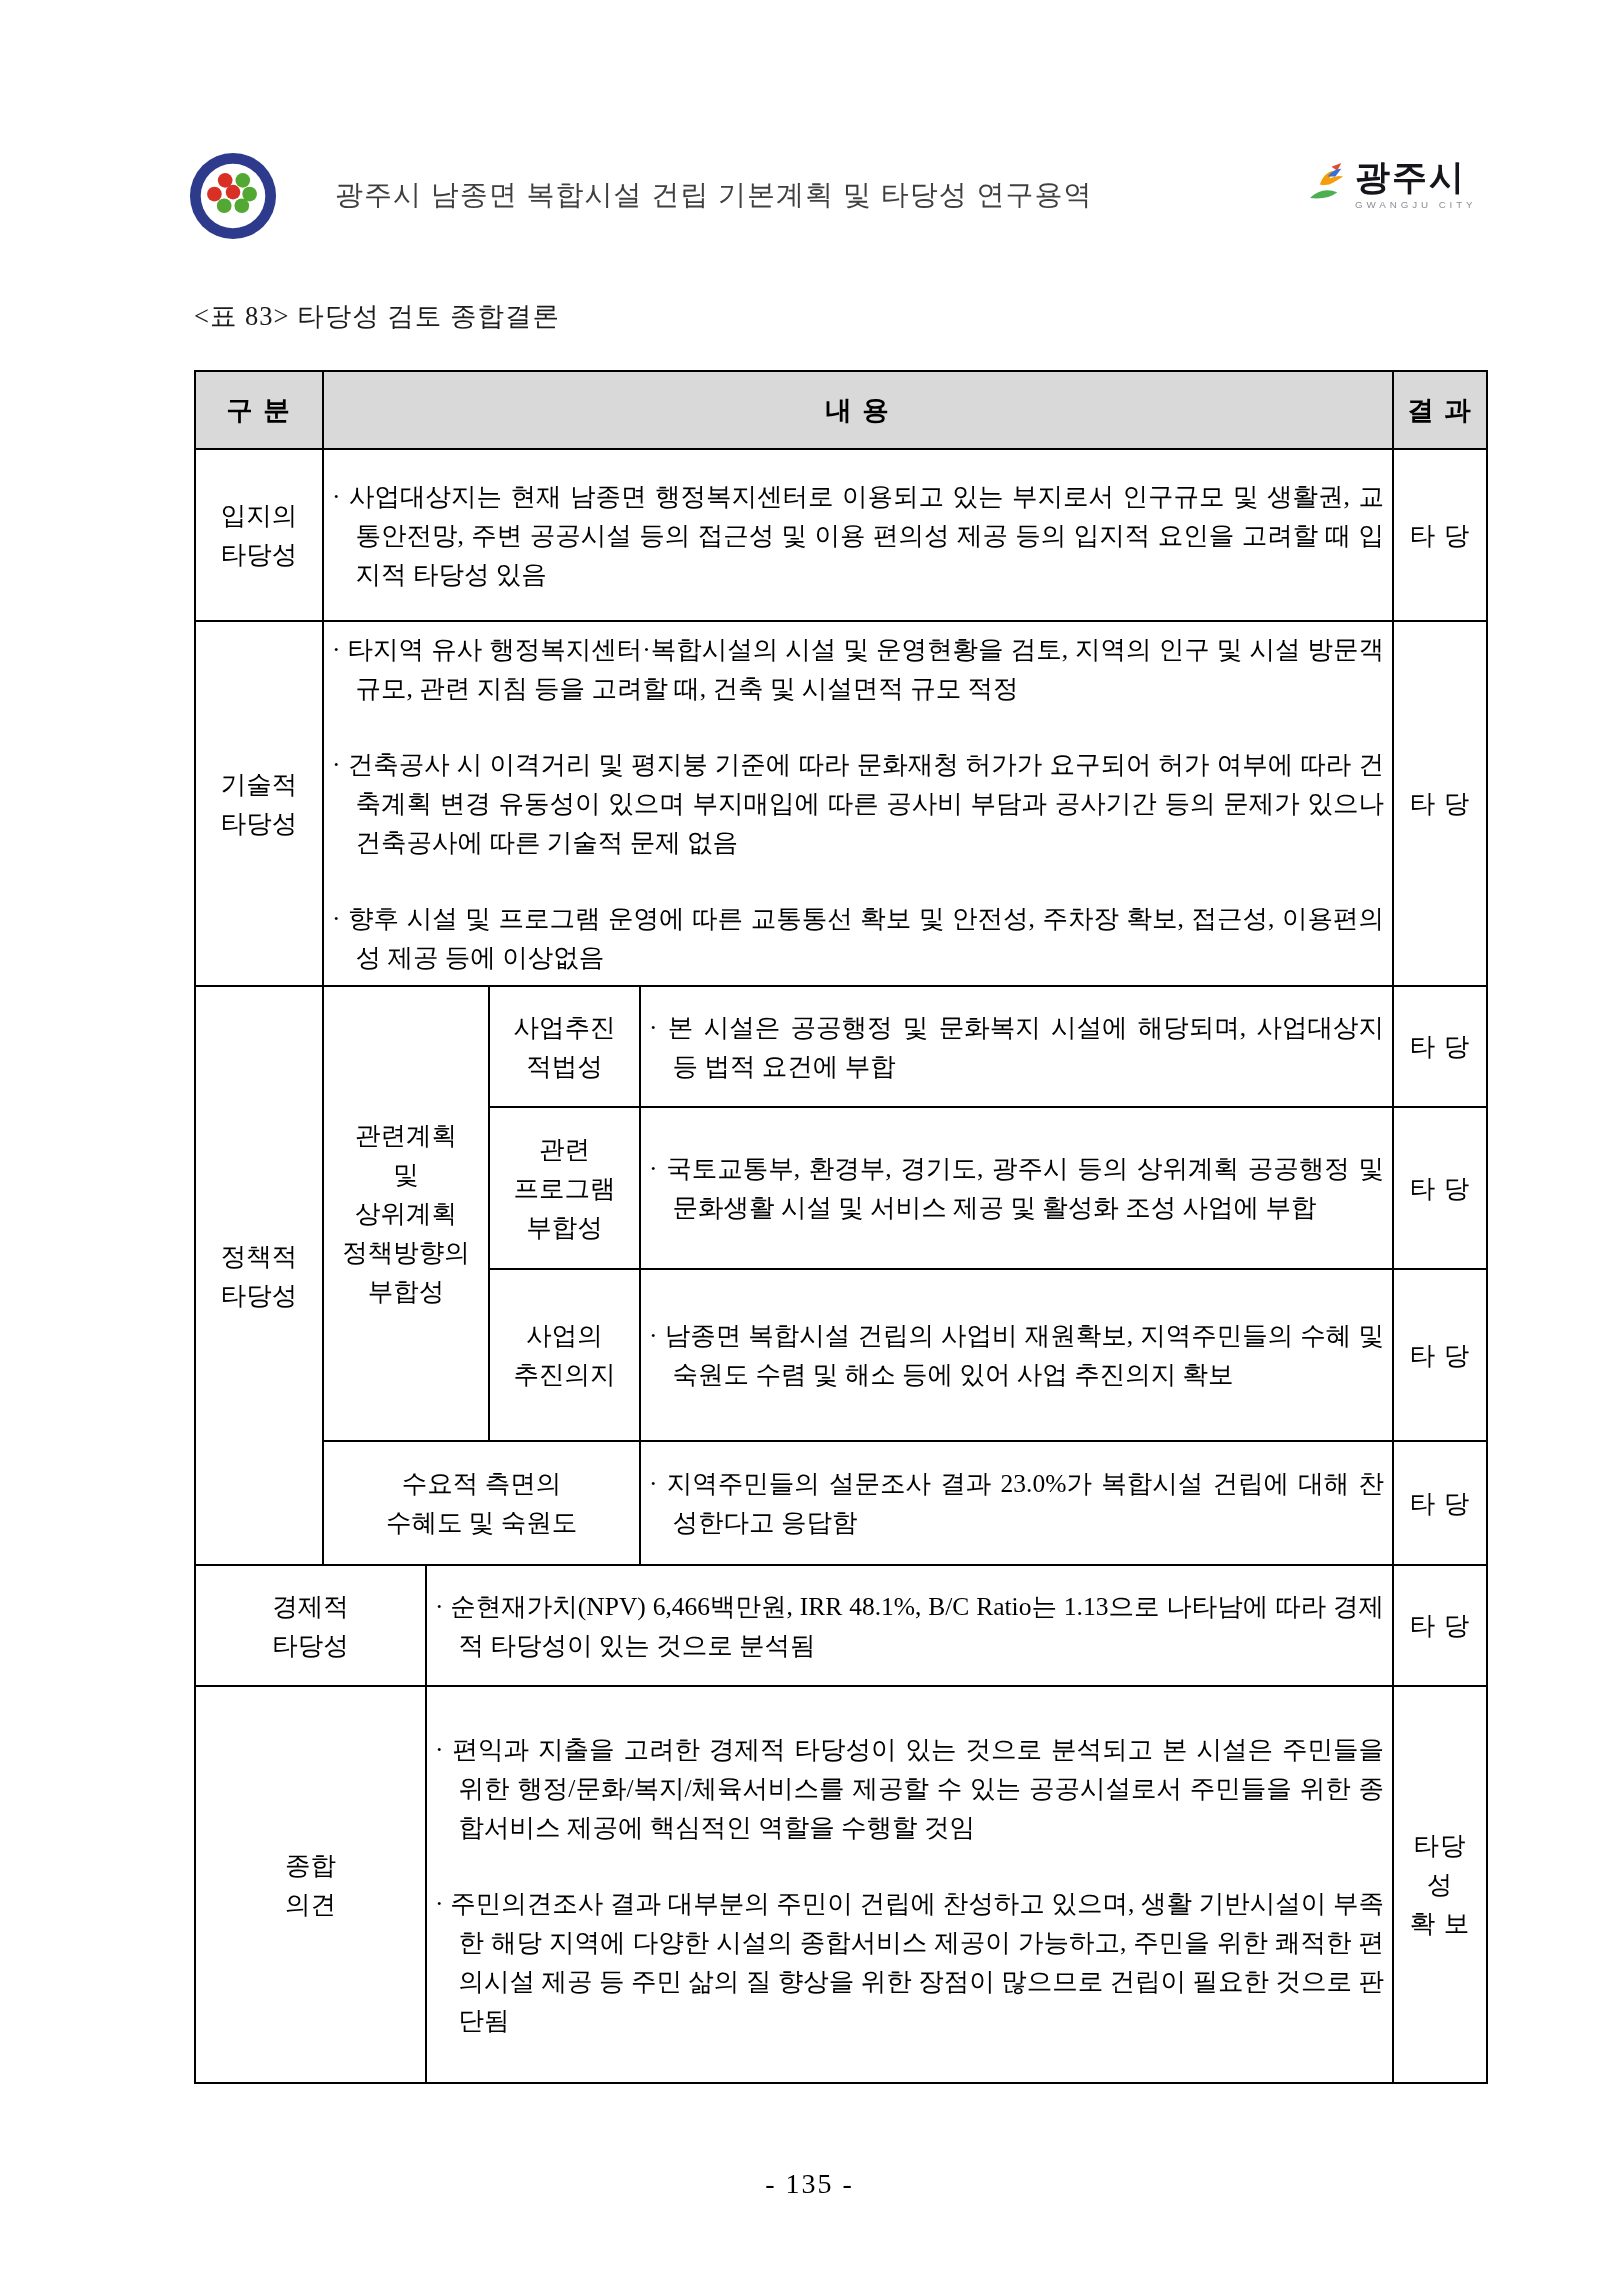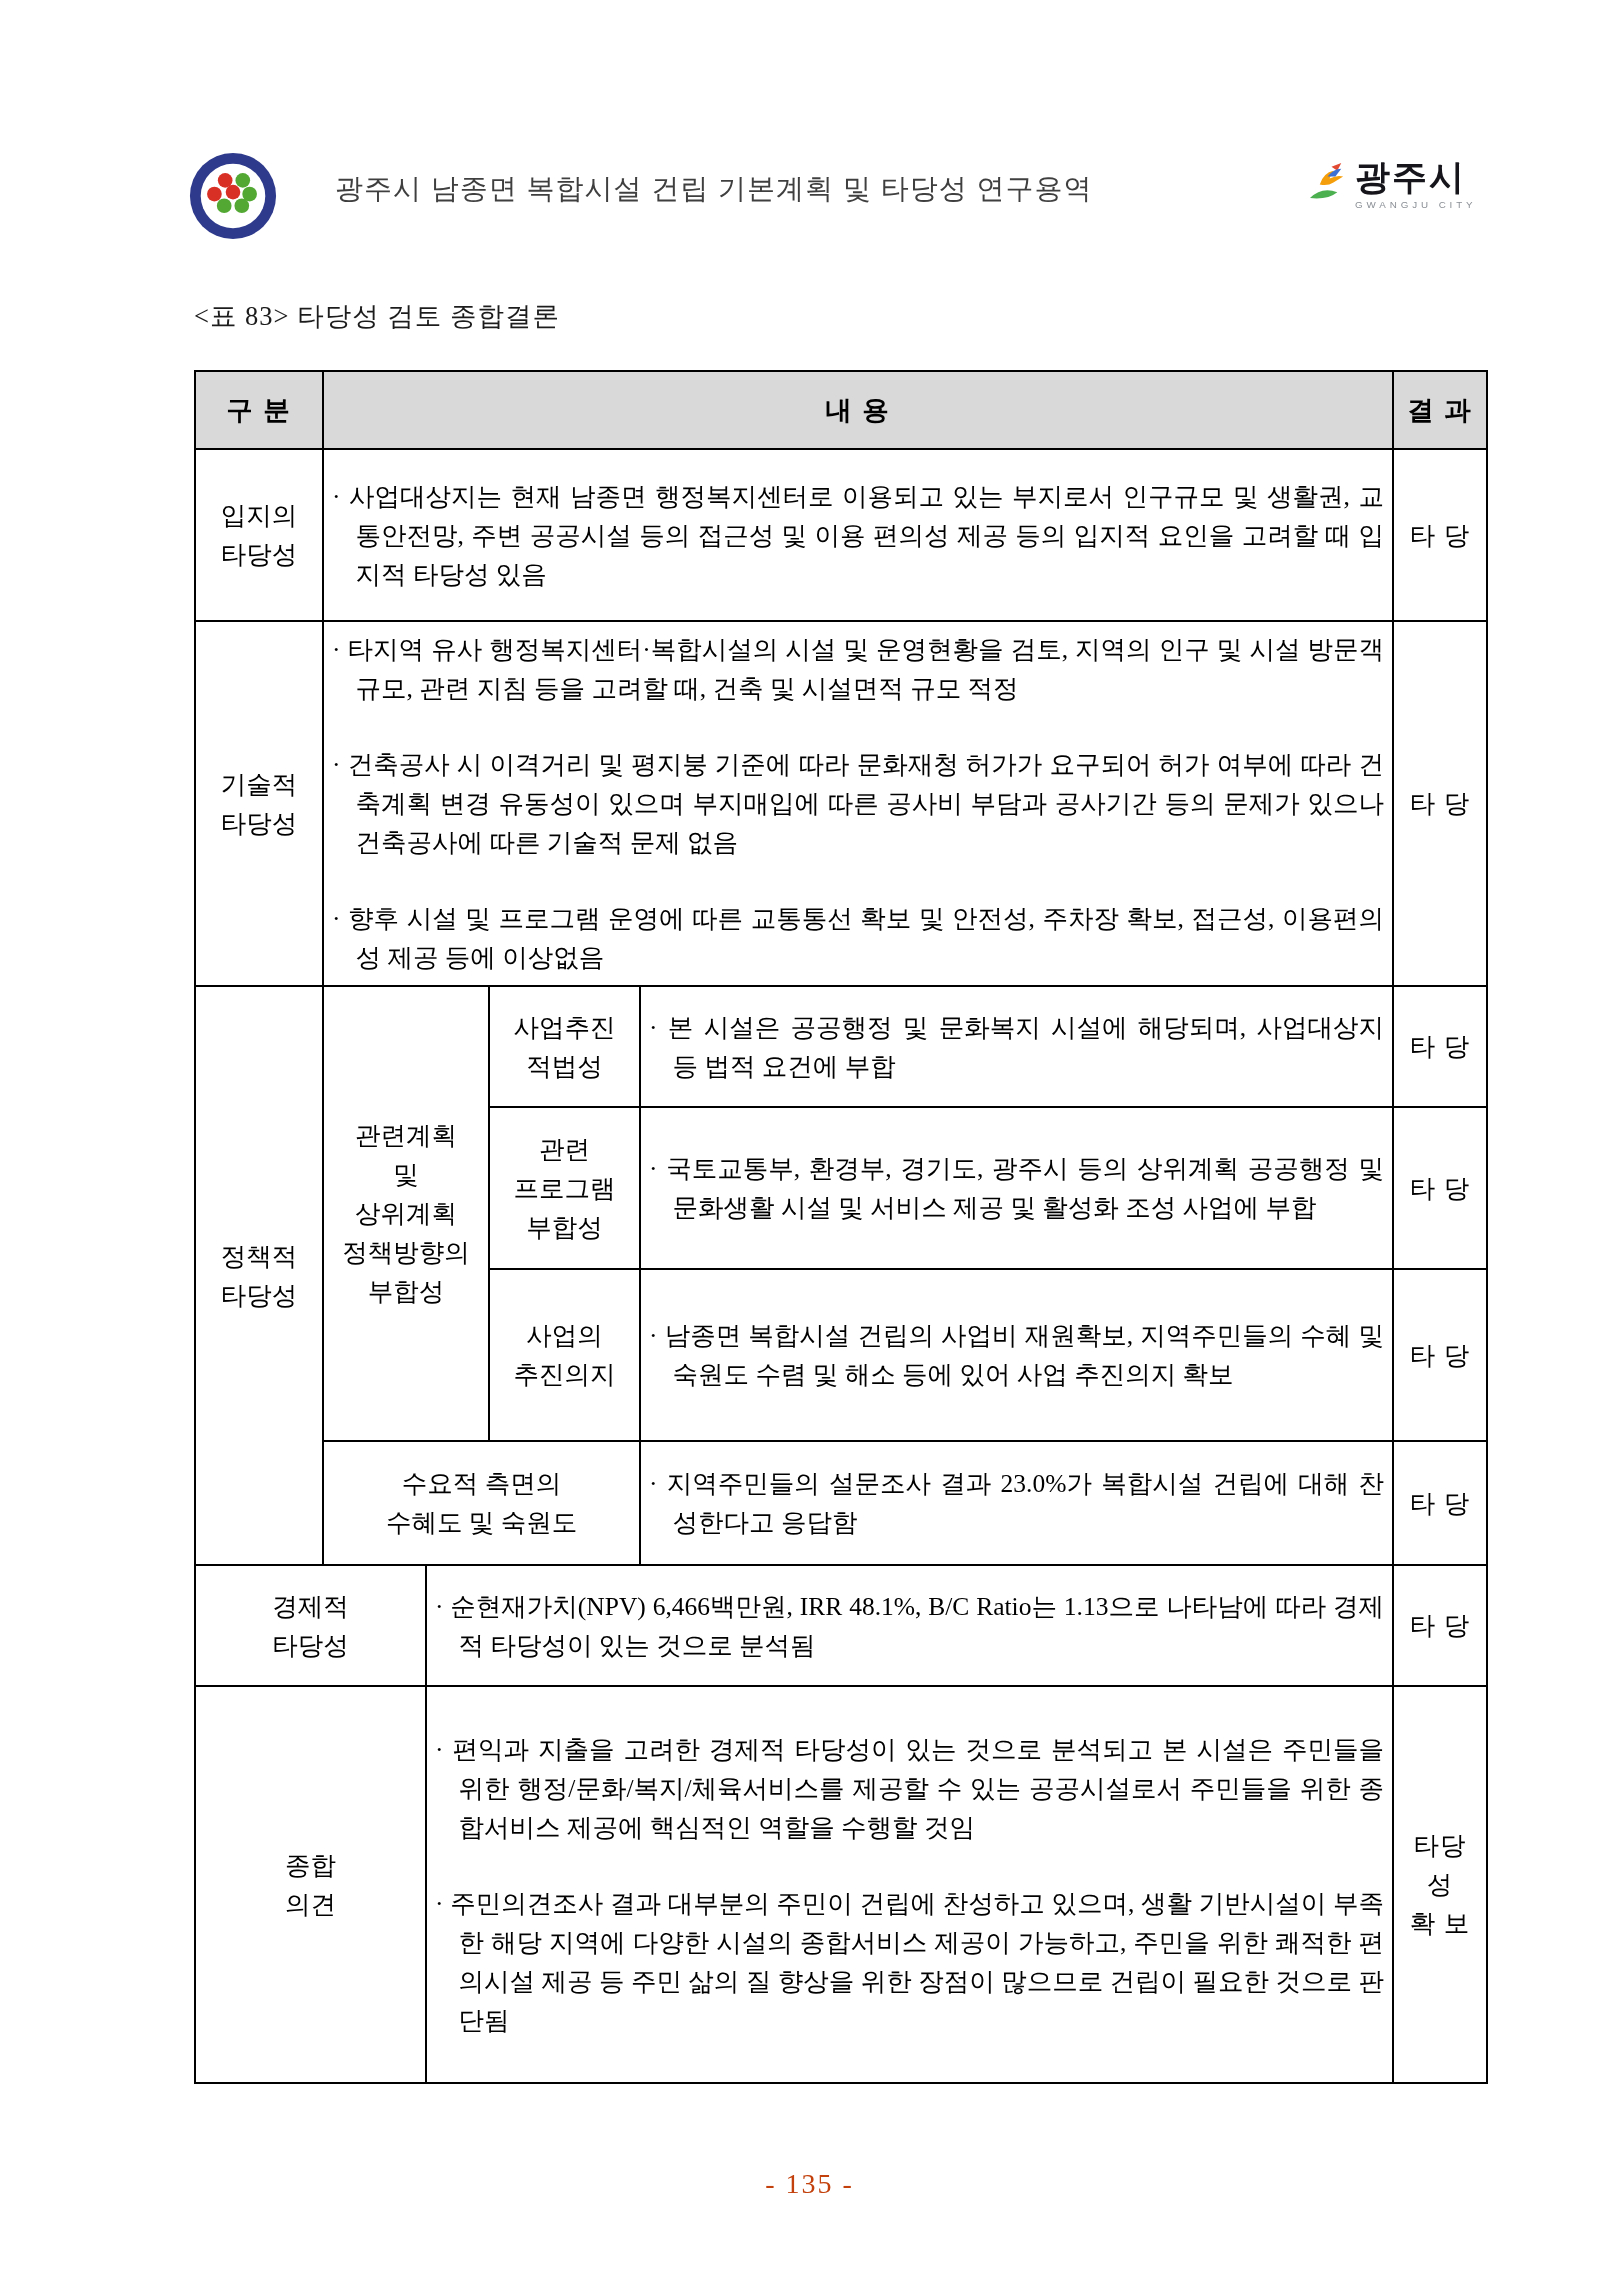--- a/index.html
+++ b/index.html
@@ -8,21 +8,21 @@
     width:1619px; height:2290px;
     background:#ffffff;
     font-family:"Liberation Serif", serif;
     color:#000;
     overflow:hidden;
   }
 
   
   .org-logo { position:absolute; left:188px; top:151px; width:90px; height:90px; }
   .doc-title {
-    position:absolute; left:335px; top:171px; width:745px;
+    position:absolute; left:335px; top:177px; width:745px;
     font-family:"Liberation Sans", sans-serif;
     font-size:28px; line-height:35px; letter-spacing:1px;
     color:#3f3f3f; white-space:nowrap;
   }
   .city-logo { position:absolute; left:1308px; top:157px; display:flex; align-items:flex-start; }
   .city-logo-icon { width:45px; height:41px; margin-top:3.9px; }
   .city-logo-textcol { display:flex; flex-direction:column; align-items:flex-start; margin-left:2px; }
   .city-logo-name {
     font-family:"Liberation Sans", sans-serif;
     font-size:35px; font-weight:bold; color:#15151b; line-height:39px; letter-spacing:2px;
@@ -65,21 +65,21 @@
   .content { padding:13.7px 15.7px 13.7px 21.6px; }
   .content .bullet {
     text-align:justify; line-height:39px;
     padding-left:23.5px; text-indent:-23.5px;
   }
   .content .bullet + .bullet { margin-top:37px; }
 
   
   .page-number {
     position:absolute; left:0; top:2168px; width:1619px;
-    text-align:center; font-size:28px; color:#c2410c;
+    text-align:center; font-size:28px; color:#000000;
     font-family:"Liberation Serif", serif; letter-spacing:2px;
   }
 </style>
 </head>
 <body>
 
 <div class="page">
 
   <svg class="org-logo" viewBox="0 0 92 92">
     <circle cx="46" cy="46" r="44" fill="#2e3a8c"></circle>

